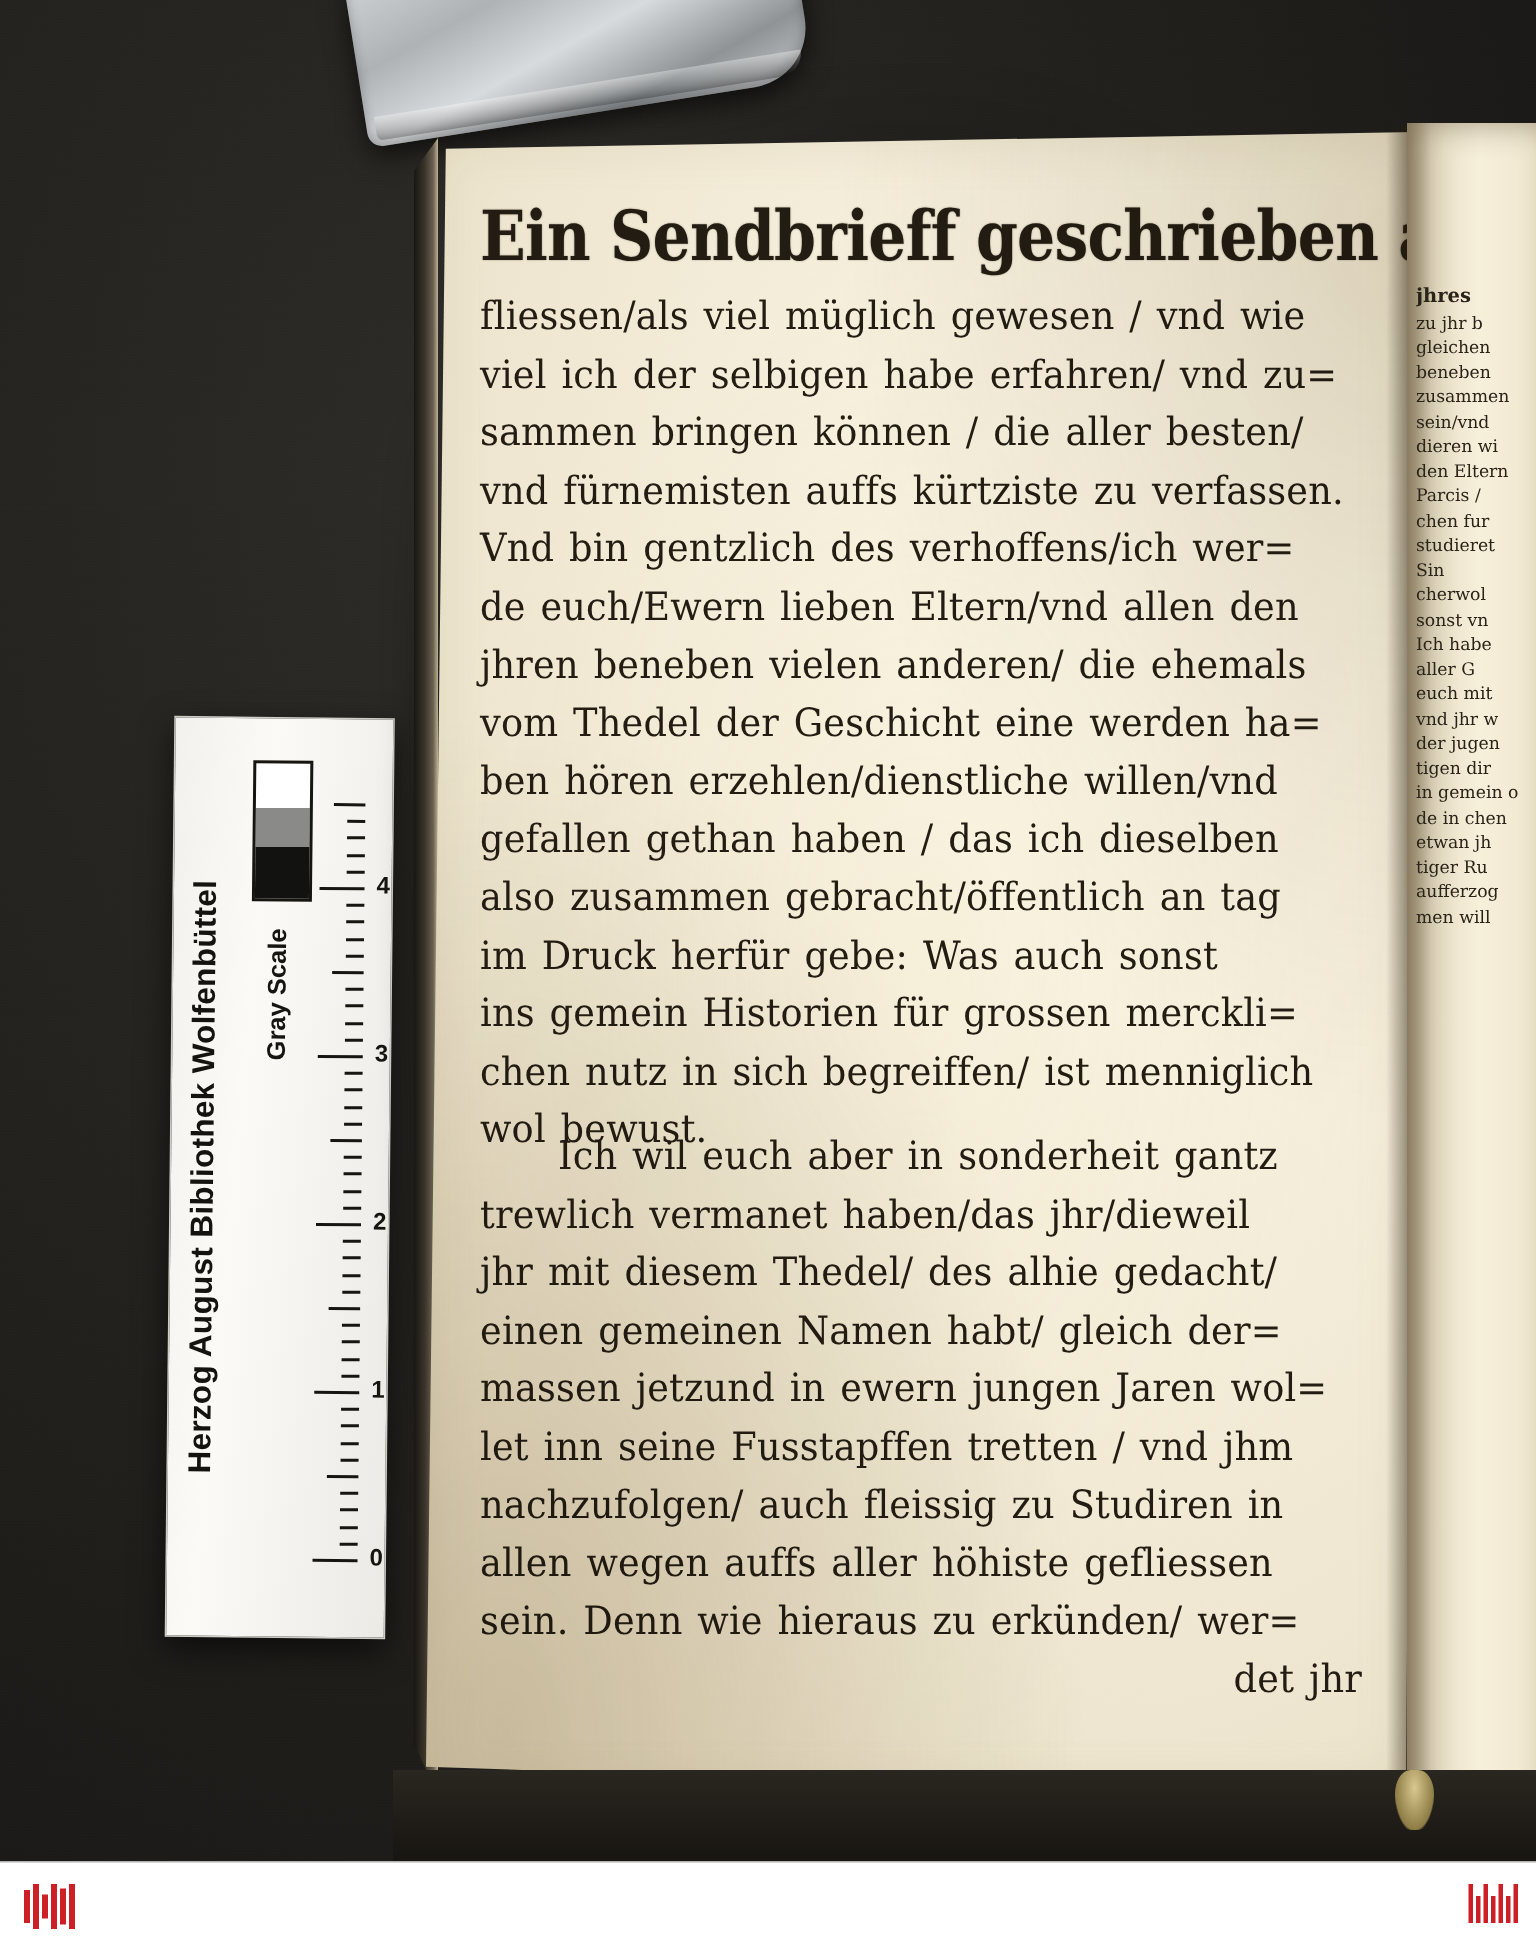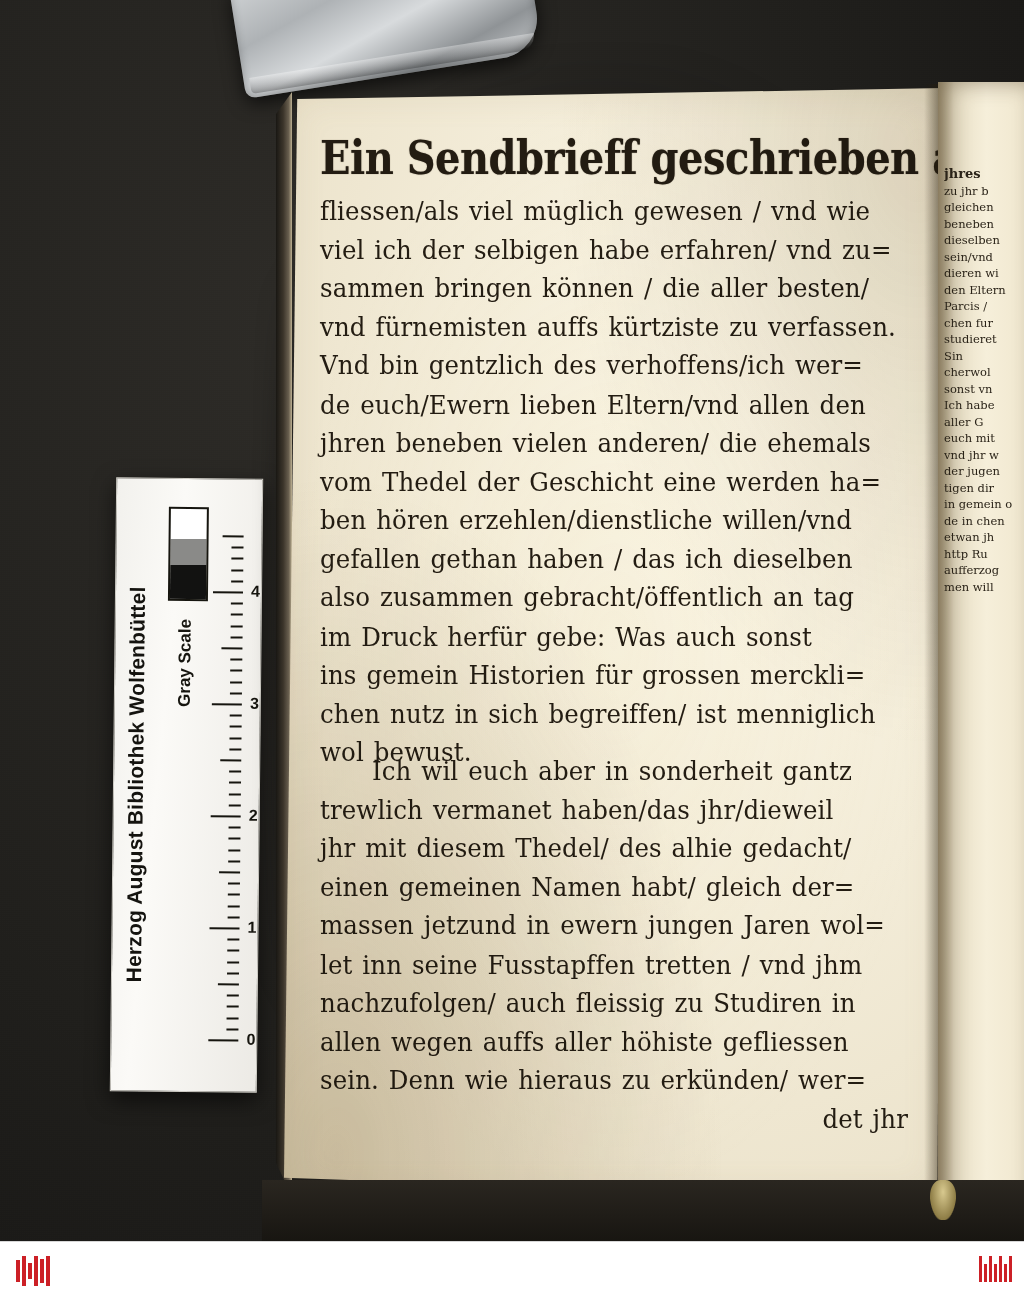--- a/index.html
+++ b/index.html
@@ -254,21 +254,21 @@
       radial-gradient(ellipse at 96% 6%, rgba(120,100,55,.22), rgba(0,0,0,0) 40%),
       radial-gradient(ellipse at 50% 50%, rgba(255,250,230,.16), rgba(0,0,0,0) 70%);
     mix-blend-mode: multiply;
     opacity: .85;
   }
 
   
   .right-text {
     position: absolute;
     left: 6px;
-    top: 84px;
+    top: 108px;
     width: 80px;
     font-family: "DejaVu Serif", serif;
     font-size: 11.5px;
     line-height: 16.5px;
     color: #2a2318;
     overflow: hidden;
     height: 980px;
   }
   .right-text .ln { display: block; white-space: nowrap; }
   .right-text .hd { font-weight: bold; font-size: 13px; }
@@ -443,40 +443,40 @@
     </div>
 
     <div class="gutter-shadow"></div>
 
     <div class="leaf-right">
       <div class="right-text">
           <span class="ln hd">jhres</span>
           <span class="ln">zu jhr b</span>
           <span class="ln">gleichen</span>
           <span class="ln">beneben</span>
-          <span class="ln">dieselben</span>
+          <span class="ln">zusammen</span>
           <span class="ln">sein/vnd</span>
           <span class="ln">dieren wi</span>
           <span class="ln">den Eltern</span>
           <span class="ln">Parcis /</span>
           <span class="ln">chen fur</span>
           <span class="ln">studieret</span>
           <span class="ln">Sin</span>
           <span class="ln">cherwol</span>
           <span class="ln">sonst vn</span>
           <span class="ln">Ich habe</span>
           <span class="ln">aller G</span>
           <span class="ln">euch mit</span>
           <span class="ln">vnd jhr w</span>
           <span class="ln">der jugen</span>
           <span class="ln">tigen dir</span>
           <span class="ln">in gemein o</span>
           <span class="ln">de in chen</span>
           <span class="ln">etwan jh</span>
-          <span class="ln">http Ru</span>
+          <span class="ln">tiger Ru</span>
           <span class="ln">aufferzog</span>
           <span class="ln">men will</span>
         </div>
     </div>
 
     <div class="book-bottom-cover"></div>
     <div class="book-thread"></div>
   </div>
 
   <div class="footer">

